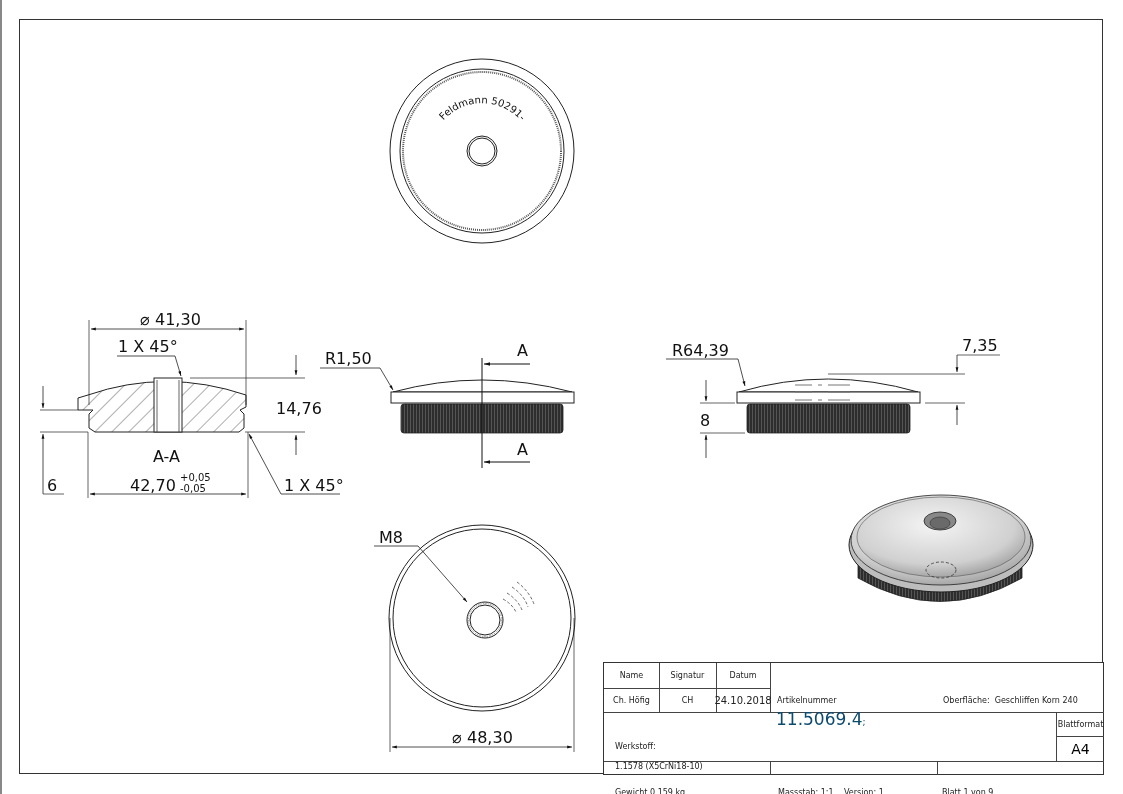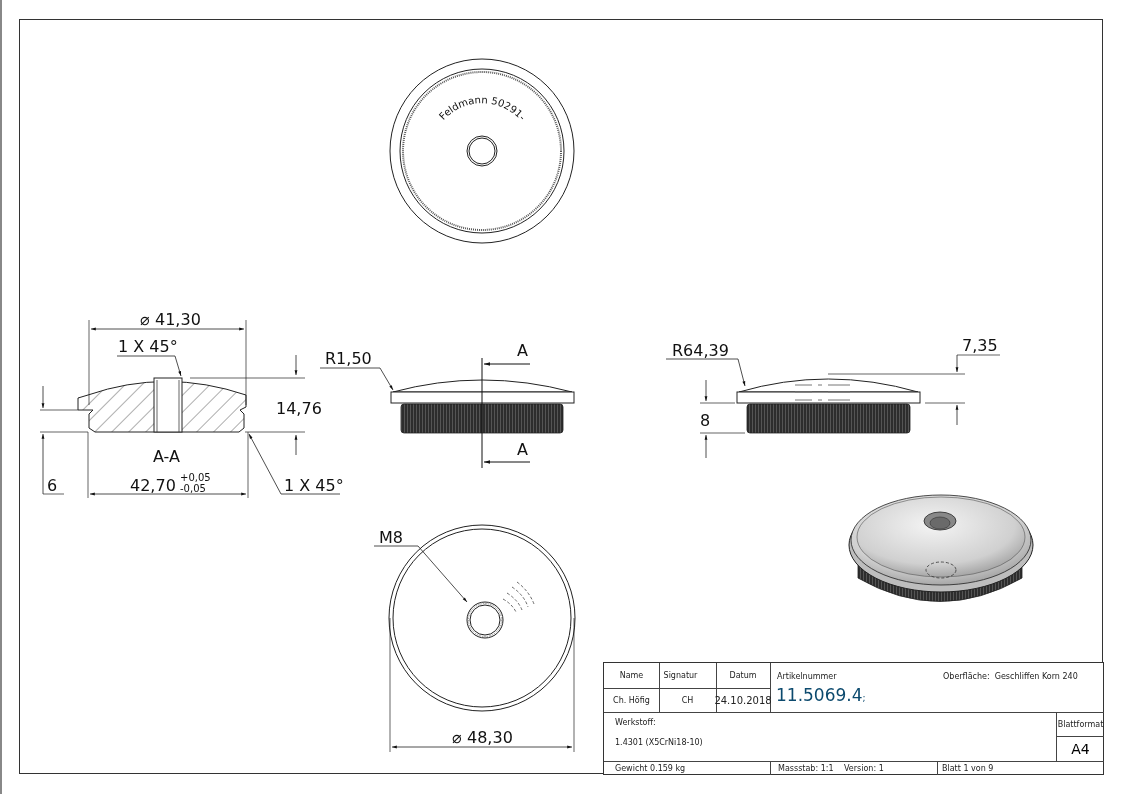--- a/index.html
+++ b/index.html
@@ -5,21 +5,21 @@
   html,body{margin:0;padding:0;background:#fff;}
   body{width:1123px;height:794px;position:relative;overflow:hidden;font-family:"DejaVu Sans",sans-serif;color:#111;}
   .left-edge{position:absolute;left:0;top:0;width:2px;height:794px;background:#888;}
   .frame{position:absolute;left:19px;top:19px;width:1084px;height:755px;border:1px solid #333;box-sizing:border-box;}
   svg.drawing{position:absolute;left:0;top:0;}
   .dim{font-family:"DejaVu Sans",sans-serif;font-size:16px;fill:#111;}
   .dim-sm{font-family:"DejaVu Sans",sans-serif;font-size:10px;fill:#111;}
   .tb{position:absolute;left:603px;top:662px;width:501px;height:113px;border:1px solid #333;box-sizing:border-box;background:#fff;font-size:8px;color:#222;text-align:right;}
   .tb .cell{position:absolute;box-sizing:border-box;display:flex;align-items:center;justify-content:center;}
   .tb .line{position:absolute;background:#444;}
-  .tb .txt{position:absolute;white-space:nowrap;}
+  .tb .txt{position:absolute;white-space:nowrap;margin-top:24px;}
   .artnum{font-size:17px;color:#0c4a6e;}
   .a4{font-size:14px;color:#000000;}
 </style>
 </head>
 <body>
 
 <div class="left-edge"></div>
 <div class="frame"></div>
 
 <svg class="drawing" width="1123" height="794" viewBox="0 0 1123 794">
@@ -169,36 +169,36 @@
   <div class="line" style="left:0;top:98px;width:500px;height:1px;"></div>
   <div class="line" style="left:55px;top:0;width:1px;height:49px;"></div>
   <div class="line" style="left:112px;top:0;width:1px;height:49px;"></div>
   <div class="line" style="left:166px;top:0;width:1px;height:49px;"></div>
   <div class="line" style="left:166px;top:98px;width:1px;height:14px;"></div>
   <div class="line" style="left:333px;top:98px;width:1px;height:14px;"></div>
   <div class="line" style="left:452px;top:49px;width:1px;height:49px;"></div>
   <div class="line" style="left:452px;top:73px;width:48px;height:1px;"></div>
 
   <div class="cell" style="left:0;top:0;width:55px;height:25px;">Name</div>
-  <div class="cell" style="left:48px;top:0;width:57px;height:25px;">Signatur</div>
+  <div class="cell" style="left:55px;top:0;width:57px;height:25px;">Signatur</div>
   <div class="cell" style="left:112px;top:0;width:54px;height:25px;">Datum</div>
   <div class="cell" style="left:0;top:25px;width:55px;height:24px;">Ch. Höfig</div>
   <div class="cell" style="left:55px;top:25px;width:57px;height:24px;">CH</div>
   <div class="cell" style="left:112px;top:25px;width:54px;height:24px;font-size:10px;">24.10.2018</div>
 
   <div class="txt" style="left:173px;top:9px;">Artikelnummer</div>
   <div class="txt artnum" style="left:172px;top:22px;">
     <span>11.5069.4</span><span style="font-size:9px;">;</span>
   </div>
   <div class="txt" style="left:339px;top:9px;">
     <span>Oberfläche:</span>&nbsp;&nbsp;<span>Geschliffen Korn 240</span>
   </div>
 
   <div class="txt" style="left:11px;top:55px;">Werkstoff:</div>
-  <div class="txt" style="left:11px;top:75px;">1.4301 (X5CrNi18-10)</div>
+  <div class="txt" style="left:11px;top:75px;">1.1578 (X5CrNi18-10)</div>
   <div class="cell" style="left:453px;top:49px;width:47px;height:24px;">Blattformat</div>
   <div class="cell a4" style="left:453px;top:74px;width:47px;height:24px;">A4</div>
 
   <div class="txt" style="left:11px;top:101px;">Gewicht 0.159 kg</div>
   <div class="txt" style="left:174px;top:101px;">Massstab: 1:1</div>
   <div class="txt" style="left:240px;top:101px;">Version: 1</div>
   <div class="txt" style="left:338px;top:101px;">Blatt 1 von 9</div>
 </div>
 
 </body></html>

